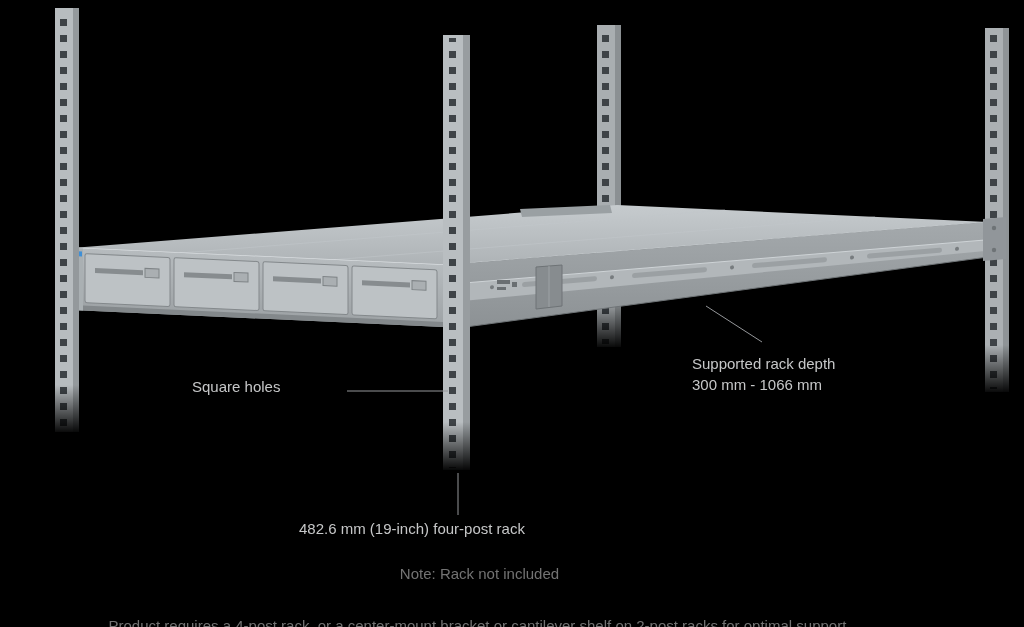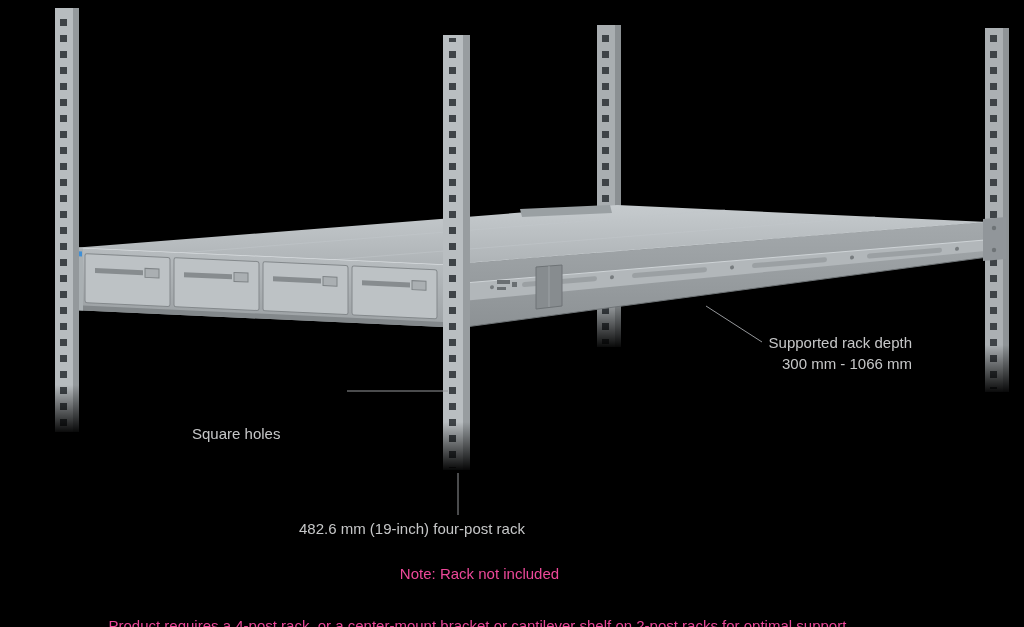--- a/index.html
+++ b/index.html
@@ -20,29 +20,29 @@
     left: 0;
     top: 0;
   }
   .ann {
     position: absolute;
     color: #c6c7c8;
     font-size: 15px;
     line-height: 21px;
   }
   .ann span { display: block; }
-  #ann-holes { left: 192px; top: 376px; text-align: left; margin-top: 47px; }
-  #ann-depth { left: 692px; top: 332px; width: 220px; text-align: right; }
+  #ann-holes { left: 192px; top: 376px; text-align: left; }
+  #ann-depth { left: 692px; top: 353px; width: 220px; text-align: left; }
   #ann-width { left: 299px; top: 518px; width: 322px; }
   .footer-line {
     position: absolute;
     left: 0;
     width: 959px;
     text-align: center;
-    color: #ec4899;
+    color: #737373;
     font-size: 15px;
     line-height: 20px;
   }
   #footer-note { top: 564px; }
   #footer-req  { top: 586px; margin-top: 30px; }
 </style>
 </head>
 <body>
 
 <div id="stage">

